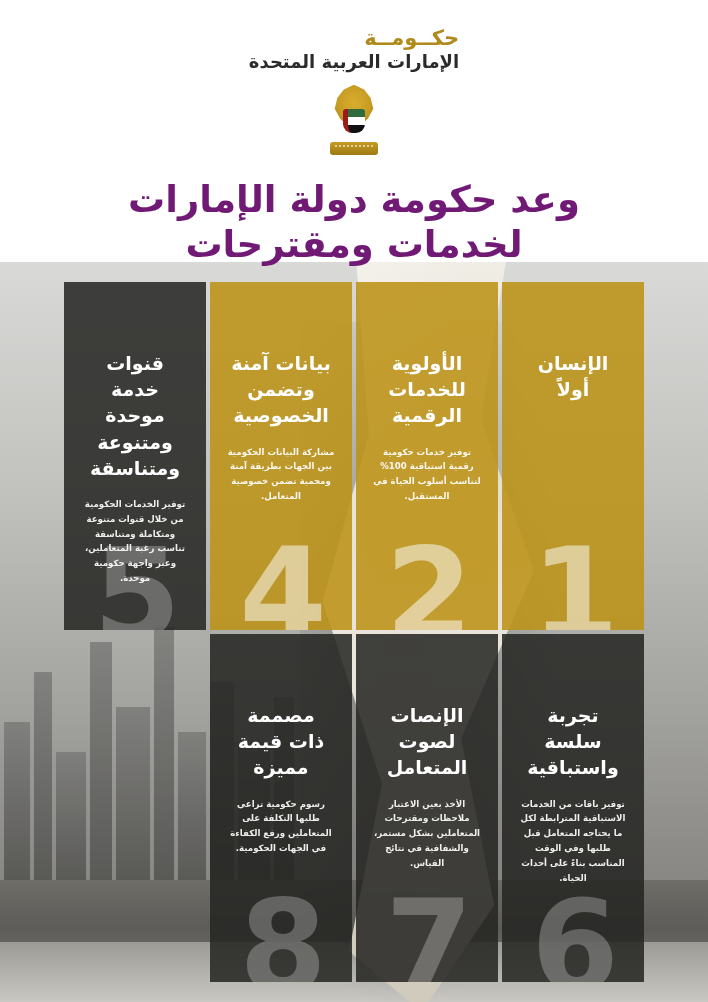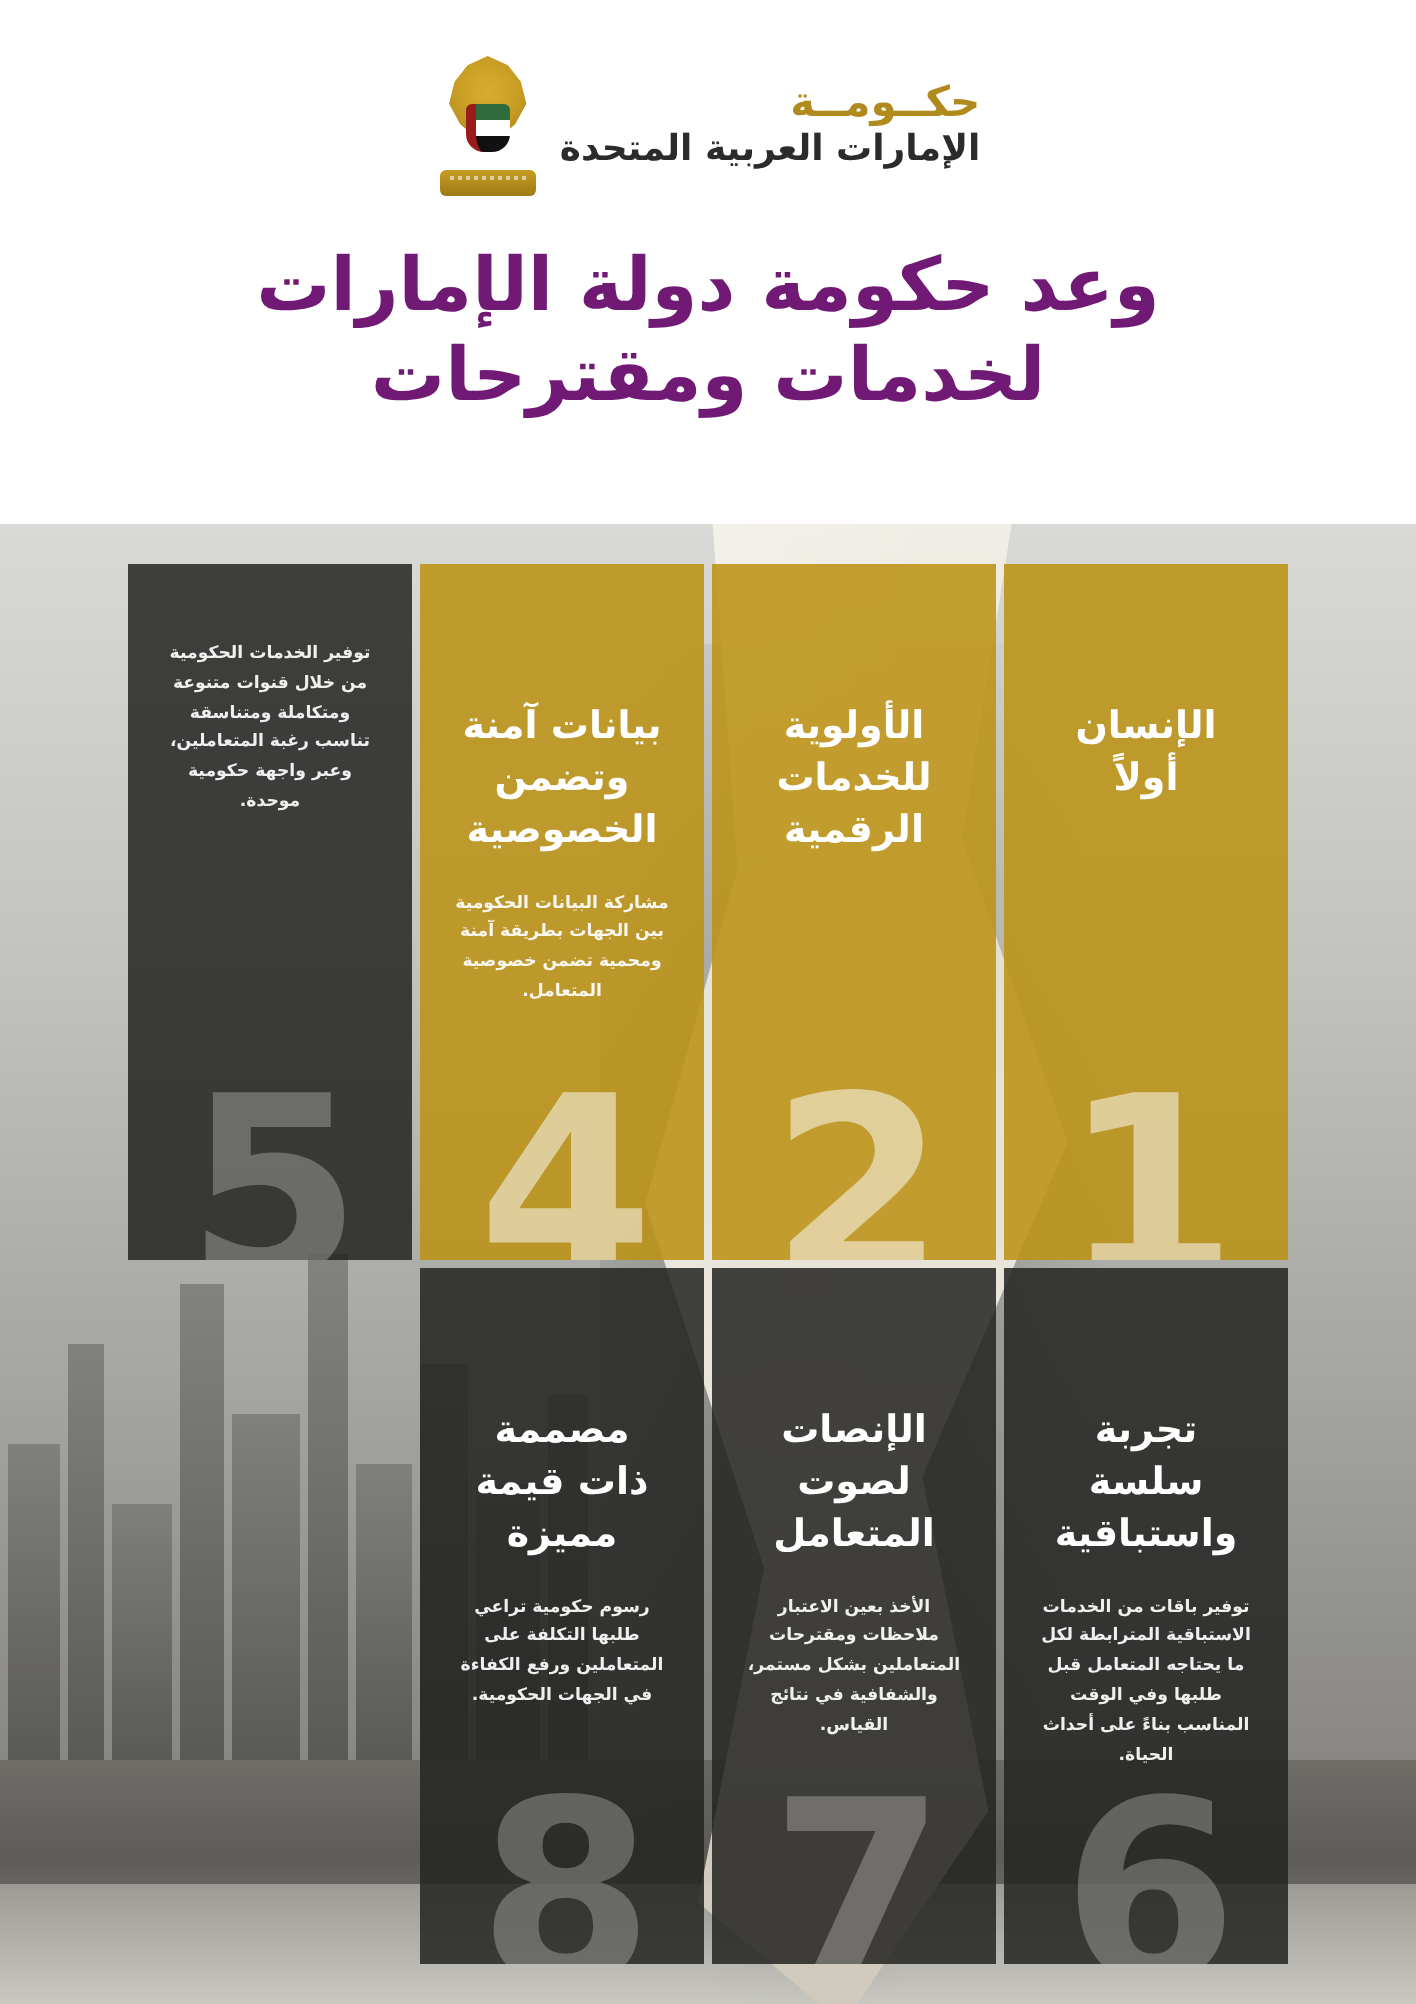--- a/index.html
+++ b/index.html
@@ -19,21 +19,21 @@
   
   .header {
     position: absolute;
     top: 0; left: 0; right: 0;
     height: 262px;
     background: #ffffff;
     z-index: 5;
   }
   .emblem-row {
     display: flex;
-    flex-direction: row;
+    flex-direction: column;
     align-items: center;
     justify-content: center;
     gap: 10px;
     padding-top: 26px;
   }
   .emblem {
     width: 52px; height: 72px;
     position: relative;
     flex: 0 0 auto;
   }
@@ -255,35 +255,42 @@
       </h3>
       <div class="num">1</div>
     </div>
 
     <div class="card">
       <h3>
         <span>الأولوية</span><br>
         <span>للخدمات</span><br>
         <span>الرقمية</span>
       </h3>
+      <p>توفير خدمات حكومية رقمية استباقية 100% لتناسب أسلوب الحياة في المستقبل.</p>
       <div class="num">2</div>
     </div>
 
 
     <div class="card">
       <h3>
         <span>بيانات آمنة</span><br>
         <span>وتضمن</span><br>
         <span>الخصوصية</span>
       </h3>
       <p>مشاركة البيانات الحكومية بين الجهات بطريقة آمنة ومحمية تضمن خصوصية المتعامل.</p>
       <div class="num">4</div>
     </div>
 
     <div class="card dark">
+      <h3>
+        <span>قنوات خدمة</span><br>
+        <span>موحدة</span><br>
+        <span>ومتنوعة</span><br>
+        <span>ومتناسقة</span>
+      </h3>
       <p>توفير الخدمات الحكومية من خلال قنوات متنوعة ومتكاملة ومتناسقة تناسب رغبة المتعاملين، وعبر واجهة حكومية موحدة.</p>
       <div class="num">5</div>
     </div>
 
     <div class="card dark">
       <h3>
         <span>تجربة سلسة</span><br>
         <span>واستباقية</span>
       </h3>
       <p>توفير باقات من الخدمات الاستباقية المترابطة لكل ما يحتاجه المتعامل قبل طلبها وفي الوقت المناسب بناءً على أحداث الحياة.</p>

